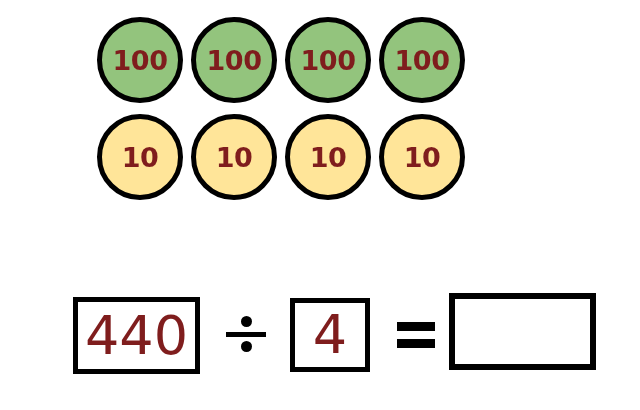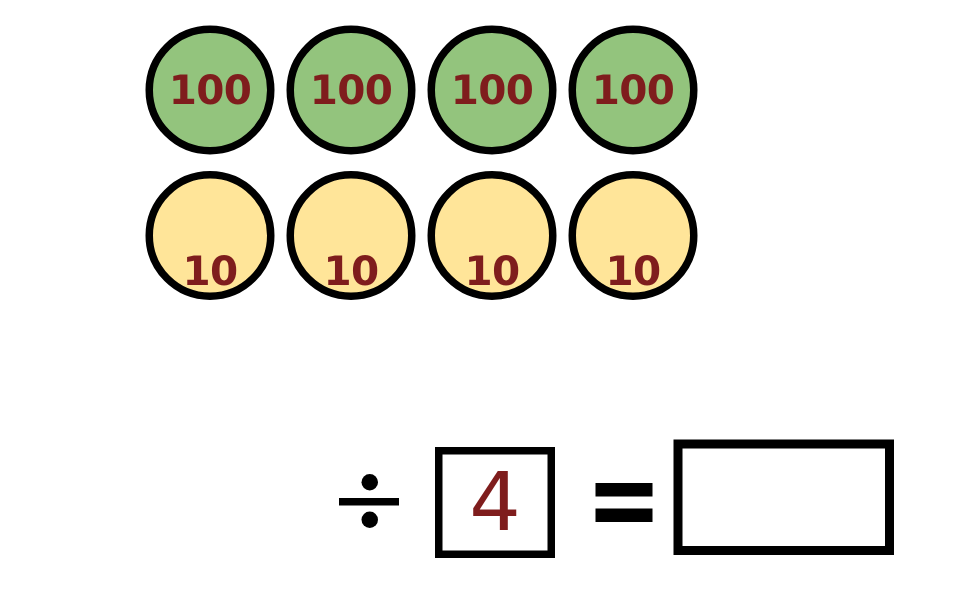--- a/index.html
+++ b/index.html
@@ -35,21 +35,21 @@
     letter-spacing: -0.5px;
     line-height: 1;
   }
   .fill-hundred { background: #93c47d; }
   .fill-ten     { background: #ffe599; }
   .col1 { left: 97px; }
   .col2 { left: 191px; }
   .col3 { left: 285px; }
   .col4 { left: 379px; }
   .row-hundreds { top: 17px; }
-  .row-tens     { top: 114px; align-items: flex-end; }
+  .row-tens     { top: 114px; }
 
   
   .valbox {
     position: absolute;
     box-sizing: border-box;
     border: 5px solid #000000;
     background: #ffffff;
     display: flex;
     align-items: center;
     justify-content: center;
@@ -126,20 +126,23 @@
   <div class="counter fill-ten row-tens col2">
     <span class="counter-label">10</span>
   </div>
   <div class="counter fill-ten row-tens col3">
     <span class="counter-label">10</span>
   </div>
   <div class="counter fill-ten row-tens col4">
     <span class="counter-label">10</span>
   </div>
 
+  <div class="valbox box-dividend">
+    <span>440</span>
+  </div>
 
   <div class="divide-sign">
     <span class="dot"></span>
     <span class="bar"></span>
     <span class="dot"></span>
   </div>
 
   <div class="valbox box-divisor">
     <span>4</span>
   </div>

